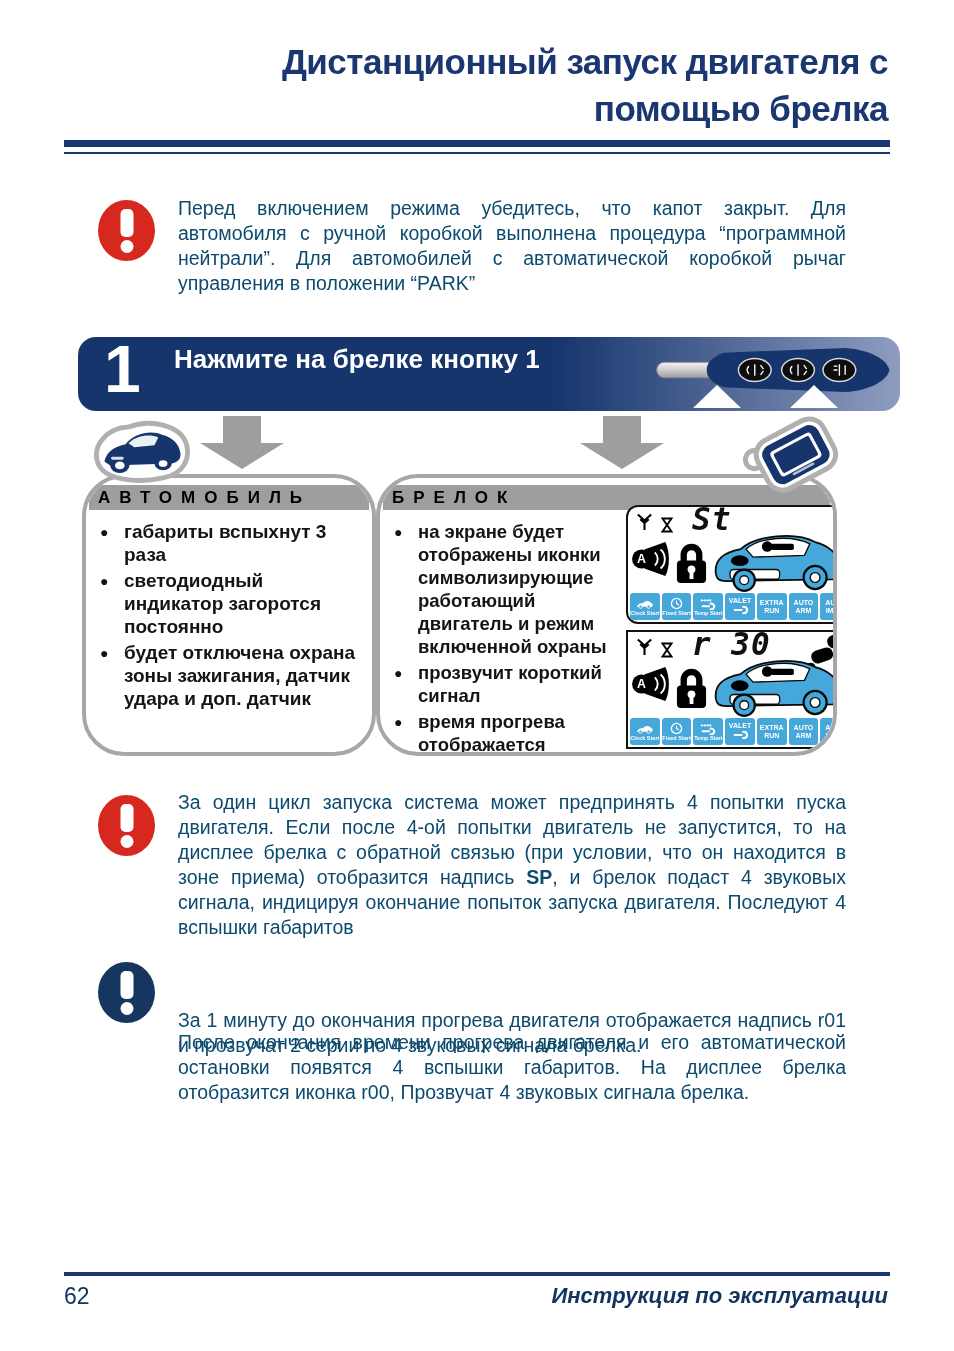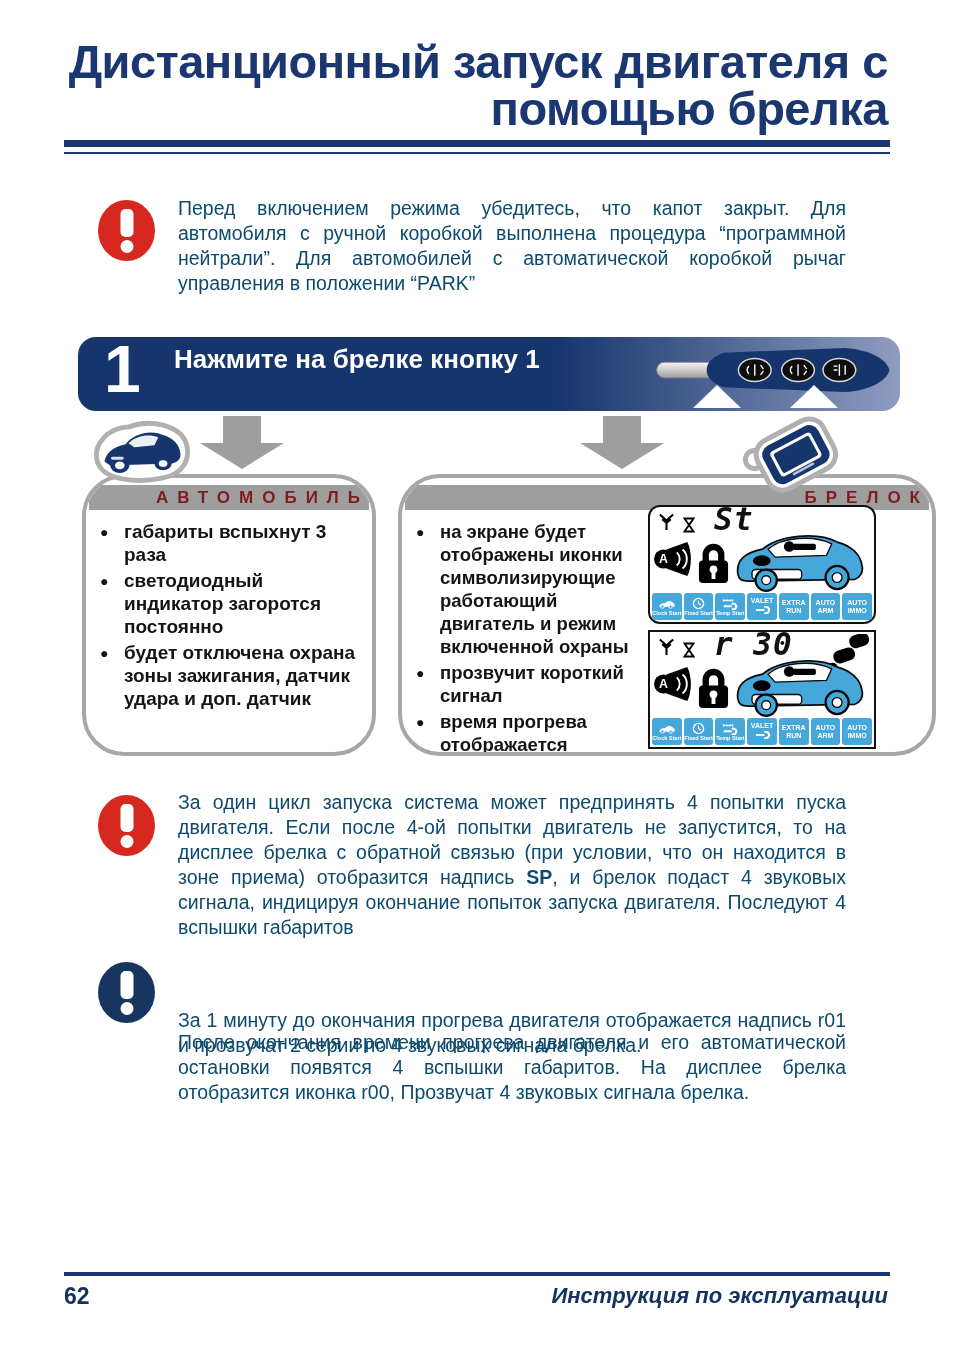--- a/index.html
+++ b/index.html
@@ -1,21 +1,21 @@
 <!DOCTYPE html>
 <html><head>
 <meta charset="utf-8">
 <style>
   html,body{margin:0;padding:0;background:#e8e8e8;}
   .page{position:relative;width:954px;height:1351px;background:#ffffff;margin:0 auto;
         font-family:"Liberation Sans",sans-serif;overflow:hidden;}
 
   
   .title{position:absolute;left:66px;right:66px;top:38px;text-align:right;
-         color:#1b3771;font-weight:bold;font-size:47px;line-height:47px;letter-spacing:-0.5px;}
+         color:#1b3771;font-weight:bold;font-size:35px;line-height:47px;letter-spacing:-0.5px;}
   .rule-thick{position:absolute;left:64px;right:64px;top:140px;height:7px;background:#1b3771;}
   .rule-thin{position:absolute;left:64px;right:64px;top:152px;height:2px;background:#1b3771;}
 
   
   .note{position:absolute;left:178px;width:668px;color:#0c4a6e;font-size:19.5px;
         line-height:25px;text-align:justify;}
   .note b{font-weight:bold;}
   .note-icon{position:absolute;left:98px;width:57px;height:61px;border-radius:50%;}
   .note-icon.red{background:#d7281f;}
   .note-icon.navy{background:#17365f;}
@@ -42,23 +42,23 @@
   .flow-arrow.left{left:200px;} .flow-arrow.right{left:580px;}
 
   
   .car-pict{position:absolute;left:90px;top:418px;width:100px;height:66px;z-index:5;}
   .fob-pict{position:absolute;left:738px;top:416px;width:114px;height:78px;z-index:5;}
 
   
   .col-box{position:absolute;top:474px;height:282px;border:4px solid #a7a7a7;border-radius:42px;
            background:#fff;box-sizing:border-box;overflow:hidden;}
   .col-car{left:82px;width:294px;}
-  .col-fob{left:398px;width:538px;}
-  .col-header{margin:7px 3px 0 3px;height:25px;background:#9e9e9e;color:#7f1d1d;font-weight:bold;
-              font-size:17px;letter-spacing:9px;text-align:right;line-height:26px;text-indent:9px;}
+  .col-fob{left:376px;width:461px;}
+  .col-header{margin:7px 3px 0 3px;height:25px;background:#9e9e9e;color:#000000;font-weight:bold;
+              font-size:17px;letter-spacing:9px;text-align:left;line-height:26px;text-indent:9px;}
   .col-list{margin:10px 6px 0 12px;padding:0;list-style:none;color:#141414;
             font-weight:bold;font-size:19px;line-height:23px;}
   .col-list li{position:relative;padding-left:26px;margin-bottom:3px;}
   .col-list li::before{content:"●";position:absolute;left:2px;top:1px;font-size:14px;}
   .col-fob .col-list{width:232px;font-size:18.5px;}
 
   
   .lcd{position:absolute;left:246px;width:228px;height:119px;border:2px solid #111;background:#fff;
        box-sizing:border-box;}
   .lcd.s1{top:27px;border-radius:12px;} .lcd.s2{top:152px;}
@@ -73,21 +73,21 @@
   .lcd-tiles{position:absolute;left:2px;right:2px;bottom:2px;display:flex;gap:2px;}
   .tile{flex:1;height:27px;background:#45a7da;border-radius:3px;color:#fff;font-weight:bold;
         display:flex;flex-direction:column;justify-content:center;align-items:center;
         overflow:hidden;padding:1px 0;box-sizing:border-box;}
   .tile .ti{height:12px;display:flex;align-items:center;}
   .tile .tl-sm{font-size:5.5px;line-height:6px;white-space:nowrap;}
   .tile .tl{font-size:7px;line-height:7.5px;text-align:center;}
 
   
   .footer-rule{position:absolute;left:64px;right:64px;top:1272px;height:4px;background:#1b3771;}
-  .page-number{position:absolute;left:64px;top:1283px;font-size:23px;color:#13335f;font-weight:bold;}
+  .page-number{position:absolute;left:64px;top:1283px;font-size:23px;color:#13335f;}
   .footer-label{position:absolute;right:66px;top:1283px;font-size:22px;font-weight:bold;
                 font-style:italic;color:#13335f;}
 </style>
 </head>
 <body>
 
 <div class="page">
 
   <div class="title">
     <div>Дистанционный запуск двигателя с</div>

